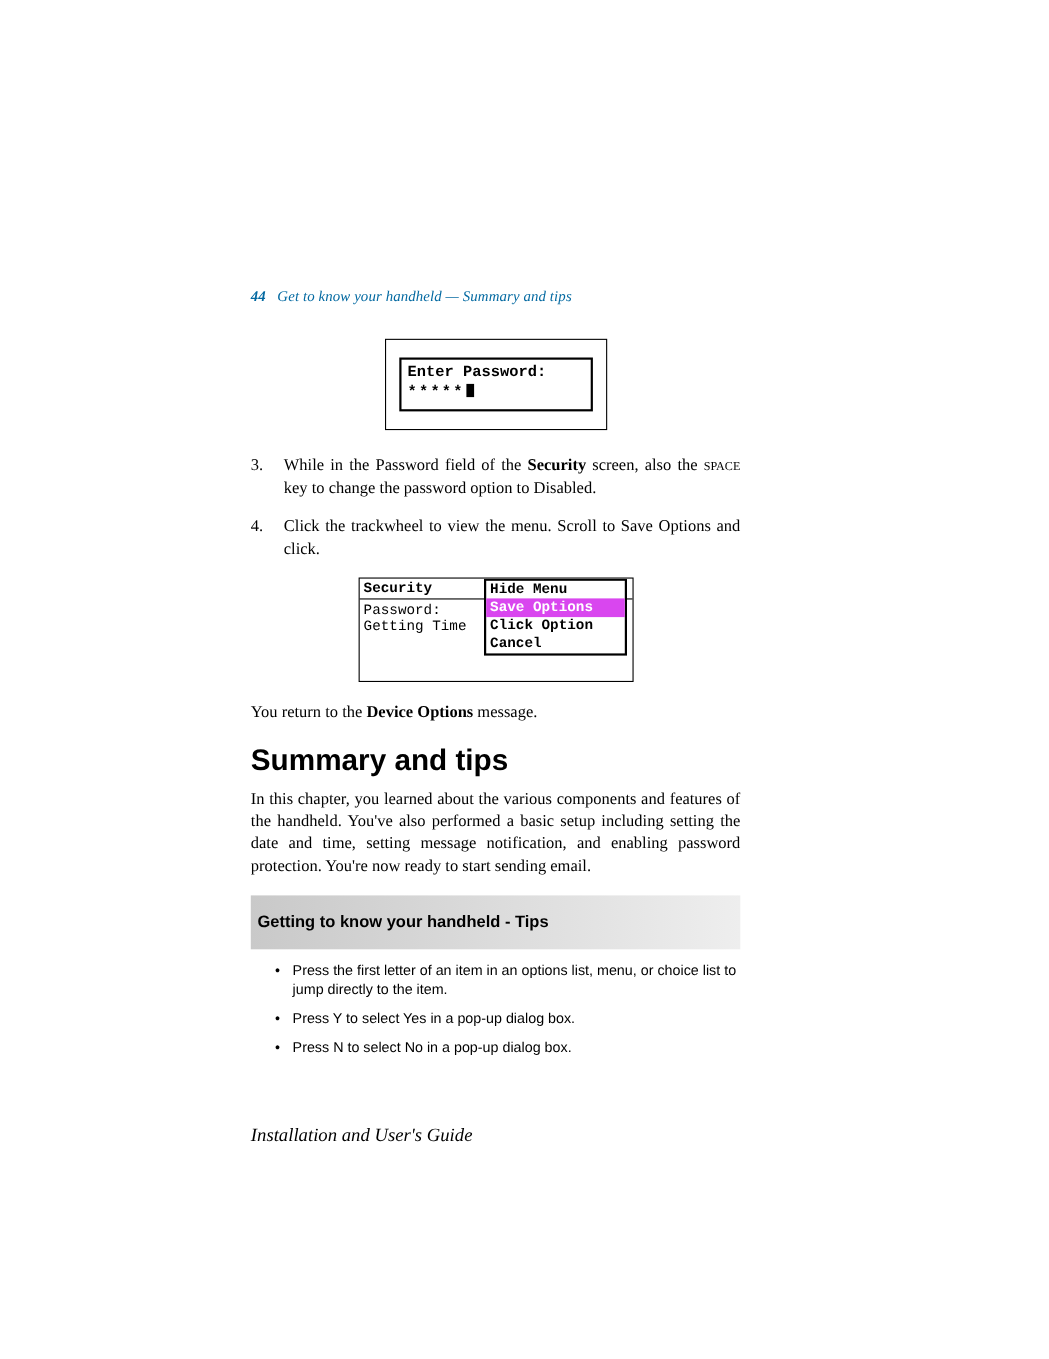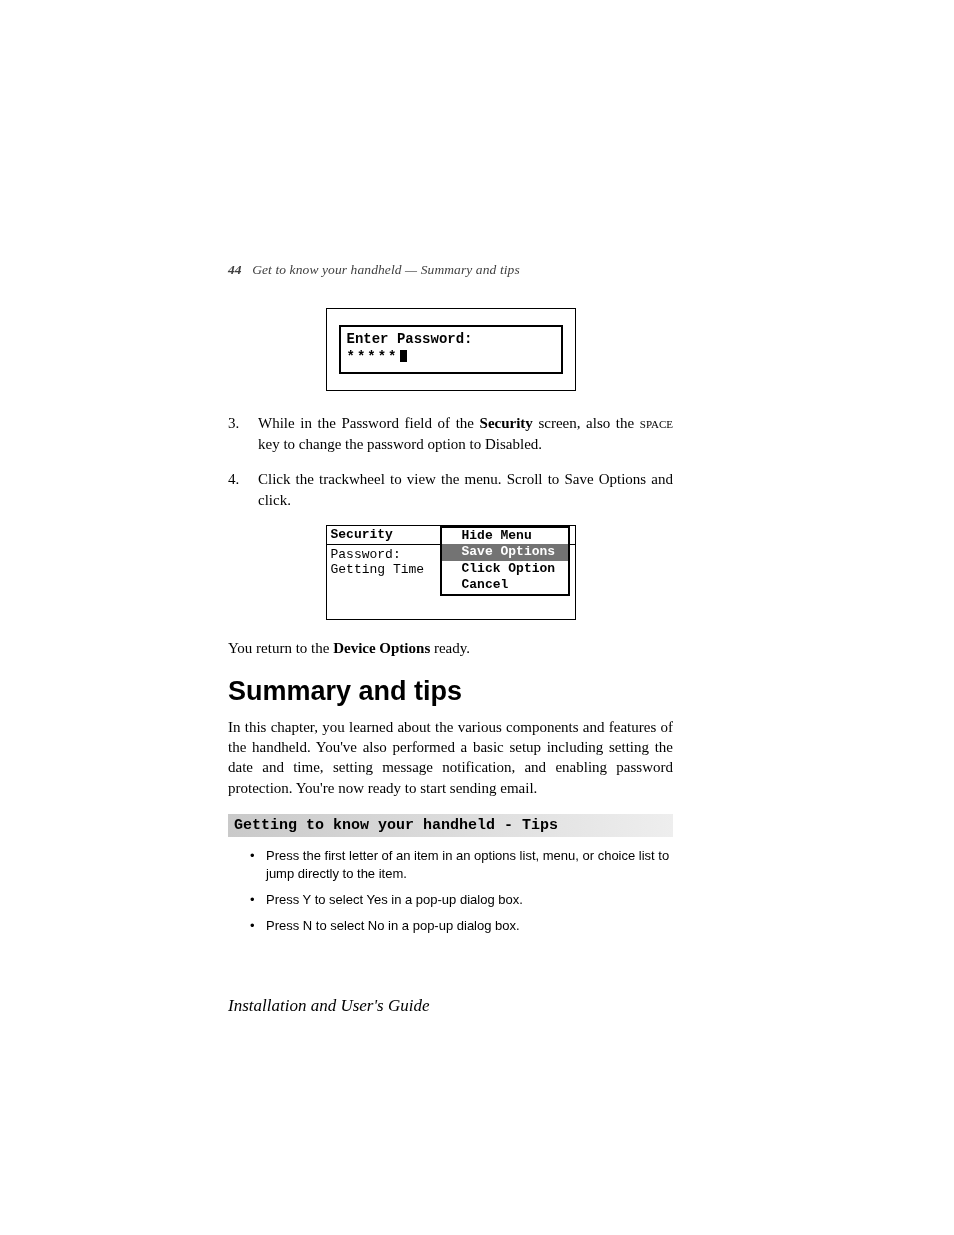--- a/index.html
+++ b/index.html
@@ -17,33 +17,33 @@
   .page {
     position: absolute;
     left: 228px;
     top: 262px;
     width: 445px;
   }
   .running-title {
     font-style: italic;
     font-size: 13.5px;
     letter-spacing: 0.1px;
-    color: #404040;
+    color: #0369a1;
     margin-bottom: 30px;
   }
   .running-title .page-num {
     font-weight: bold;
   }
   .running-title .sep {
     font-style: italic;
   }
 
   
   .pw-outer {
-    width: 250px;
+    width: 202px;
     margin: 0 auto 22px auto;
     border: 1px solid #000;
     padding: 16px 12px 16px 12px;
     box-sizing: border-box;
   }
   .pw-inner {
     border: 2px solid #000;
     padding: 4px 6px 6px 6px;
     font-family: "Courier New", monospace;
     font-weight: bold;
@@ -113,25 +113,25 @@
   .menu-right {
     position: absolute;
     right: 5px;
     top: -19px; 
     width: 126px;
     border: 2px solid #000;
     background: #fff;
     font-weight: bold;
   }
   .menu-right .mri {
-    padding: 0 4px 1px 20px;
+    padding: 0 4px 1px 4px;
     white-space: nowrap;
   }
   .menu-right .sel {
-    background: #737373;
+    background: #d946ef;
     color: #fff;
   }
 
   
   .body-para {
     font-size: 15px;
     line-height: 1.35;
     margin: 0 0 16px 0;
     text-align: justify;
   }
@@ -142,24 +142,24 @@
   
   h1.summary {
     font-family: Arial, Helvetica, sans-serif;
     font-weight: bold;
     font-size: 27px;
     margin: 18px 0 10px 0;
   }
 
   
   .tips-bar {
-    font-family: Liberation Mono, monospace;
+    font-family: Liberation Sans, sans-serif;
     font-weight: bold;
     font-size: 15px;
-    padding: 3px 6px;
+    padding: 16px 6px;
     margin: 6px 0 10px 0;
     background: linear-gradient(to right, #c9c9c9 0%, #eeeeee 100%);
   }
 
   
   .tips {
     font-family: Arial, Helvetica, sans-serif;
     font-size: 13px;
     line-height: 1.4;
     padding-left: 22px;
@@ -221,21 +221,21 @@
       <div class="menu-right">
         <div class="mri">Hide Menu</div>
         <div class="mri sel">Save Options</div>
         <div class="mri">Click Option</div>
         <div class="mri">Cancel</div>
       </div>
     </div>
   </div>
 
   <p class="body-para">
-    <span>You return to the </span><strong>Device Options</strong><span> ready.</span>
+    <span>You return to the </span><strong>Device Options</strong><span> message.</span>
   </p>
 
   <h1 class="summary">Summary and tips</h1>
 
   <p class="body-para">In this chapter, you learned about the various components and features of the handheld. You've also performed a basic setup including setting the date and time, setting message notification, and enabling password protection. You're now ready to start sending email.</p>
 
   <div class="tips-bar">Getting to know your handheld - Tips</div>
 
   <div class="tips">
     <div class="tip">

